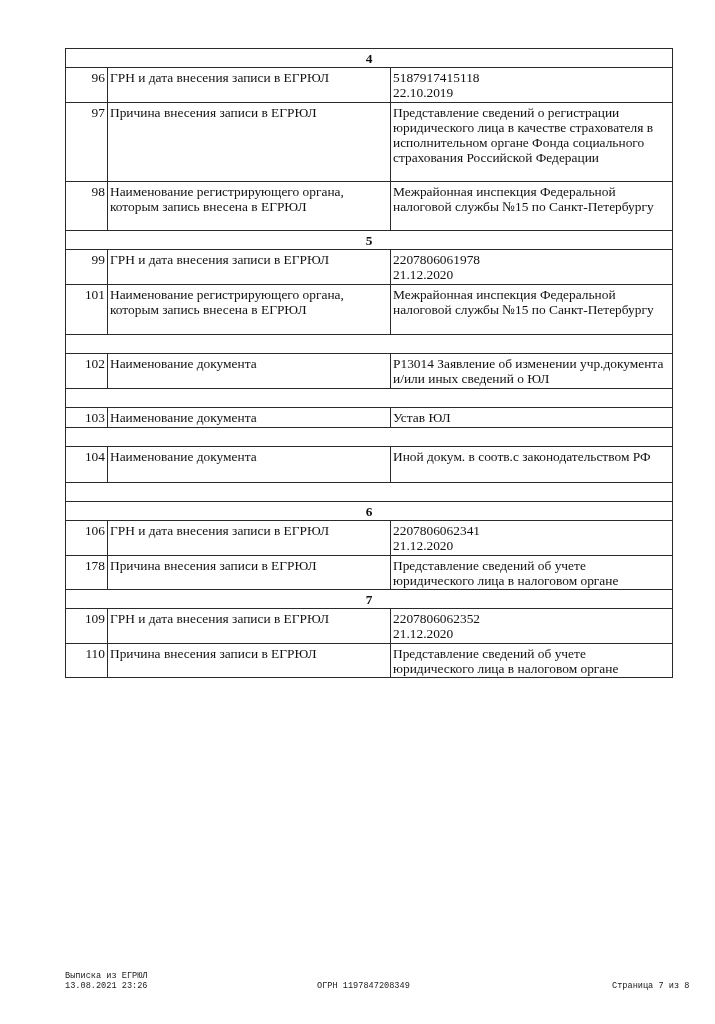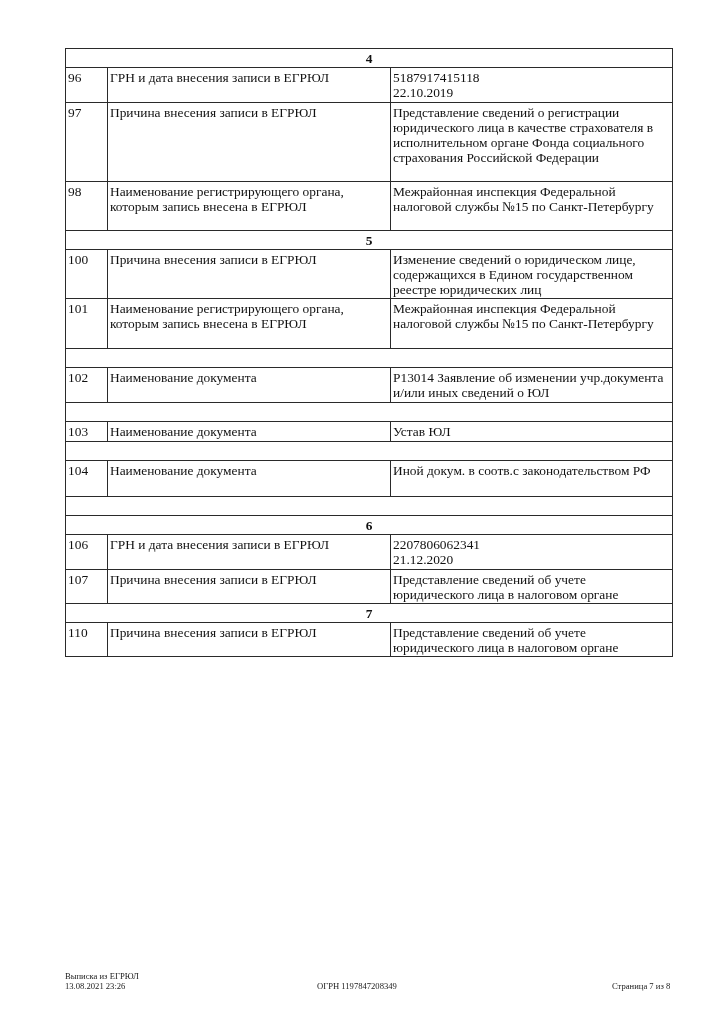--- a/index.html
+++ b/index.html
@@ -18,26 +18,26 @@
     }
     table.egrul td {
       border: 1px solid #2a2a2a;
       vertical-align: top;
       padding: 2px 2px 1px 2px;
       overflow: hidden;
     }
     col.c-num { width: 42px; }
     col.c-label { width: 283px; }
     col.c-val { width: 282px; }
-    td.num { text-align: left; padding-left: 0; padding-right: 0; }
+    td.num { text-align: right; padding-left: 0; padding-right: 0; }
     td.sec { text-align: center; font-weight: bold; padding-top: 2px; }
     tr.secrow td { height: 15px; }
     tr.sep td { height: 15px; }
     .val-line { display: block; }
-    .footer { position: absolute; font-size: 8.6px; line-height: 10px; color: #1a1a1a; }
+    .footer { position: absolute; font-size: 8.6px; line-height: 10px; color: #1a1a1a; font-family: Liberation Mono, monospace; }
     .f-left { left: 65px; top: 971px; }
     .f-center { left: 317px; top: 981px; }
     .f-right { left: 612px; top: 981px; }
   </style>
 </head>
 <body>
 
 <div class="page">
   <table class="egrul">
     <colgroup>
@@ -65,24 +65,27 @@
       </tr>
       <tr style="height:49px">
         <td class="num">98</td>
         <td>Наименование регистрирующего органа, которым запись внесена в ЕГРЮЛ</td>
         <td>Межрайонная инспекция Федеральной налоговой службы №15 по Санкт-Петербургу</td>
       </tr>
 
       <tr class="secrow">
         <td colspan="3" class="sec">5</td>
       </tr>
-      <tr style="height:48px">
-        <td class="num">100</td>
-        <td>Причина внесения записи в ЕГРЮЛ</td>
-        <td>Изменение сведений о юридическом лице, содержащихся в Едином государственном реестре юридических лиц</td>
+      <tr style="height:35px">
+        <td class="num">99</td>
+        <td>ГРН и дата внесения записи в ЕГРЮЛ</td>
+        <td>
+          <span class="val-line">2207806061978</span>
+          <span class="val-line">21.12.2020</span>
+        </td>
       </tr>
       <tr style="height:50px">
         <td class="num">101</td>
         <td>Наименование регистрирующего органа, которым запись внесена в ЕГРЮЛ</td>
         <td>Межрайонная инспекция Федеральной налоговой службы №15 по Санкт-Петербургу</td>
       </tr>
       <tr class="sep">
         <td colspan="3"></td>
       </tr>
       <tr style="height:35px">
@@ -115,27 +118,35 @@
       </tr>
       <tr style="height:35px">
         <td class="num">106</td>
         <td>ГРН и дата внесения записи в ЕГРЮЛ</td>
         <td>
           <span class="val-line">2207806062341</span>
           <span class="val-line">21.12.2020</span>
         </td>
       </tr>
       <tr style="height:34px">
-        <td class="num">107</td>
+        <td class="num">178</td>
         <td>Причина внесения записи в ЕГРЮЛ</td>
         <td>Представление сведений об учете юридического лица в налоговом органе</td>
       </tr>
 
       <tr class="secrow">
         <td colspan="3" class="sec">7</td>
+      </tr>
+      <tr style="height:35px">
+        <td class="num">109</td>
+        <td>ГРН и дата внесения записи в ЕГРЮЛ</td>
+        <td>
+          <span class="val-line">2207806062352</span>
+          <span class="val-line">21.12.2020</span>
+        </td>
       </tr>
       <tr style="height:34px">
         <td class="num">110</td>
         <td>Причина внесения записи в ЕГРЮЛ</td>
         <td>Представление сведений об учете юридического лица в налоговом органе</td>
       </tr>
     </tbody>
   </table>
 
   <div class="footer f-left">

